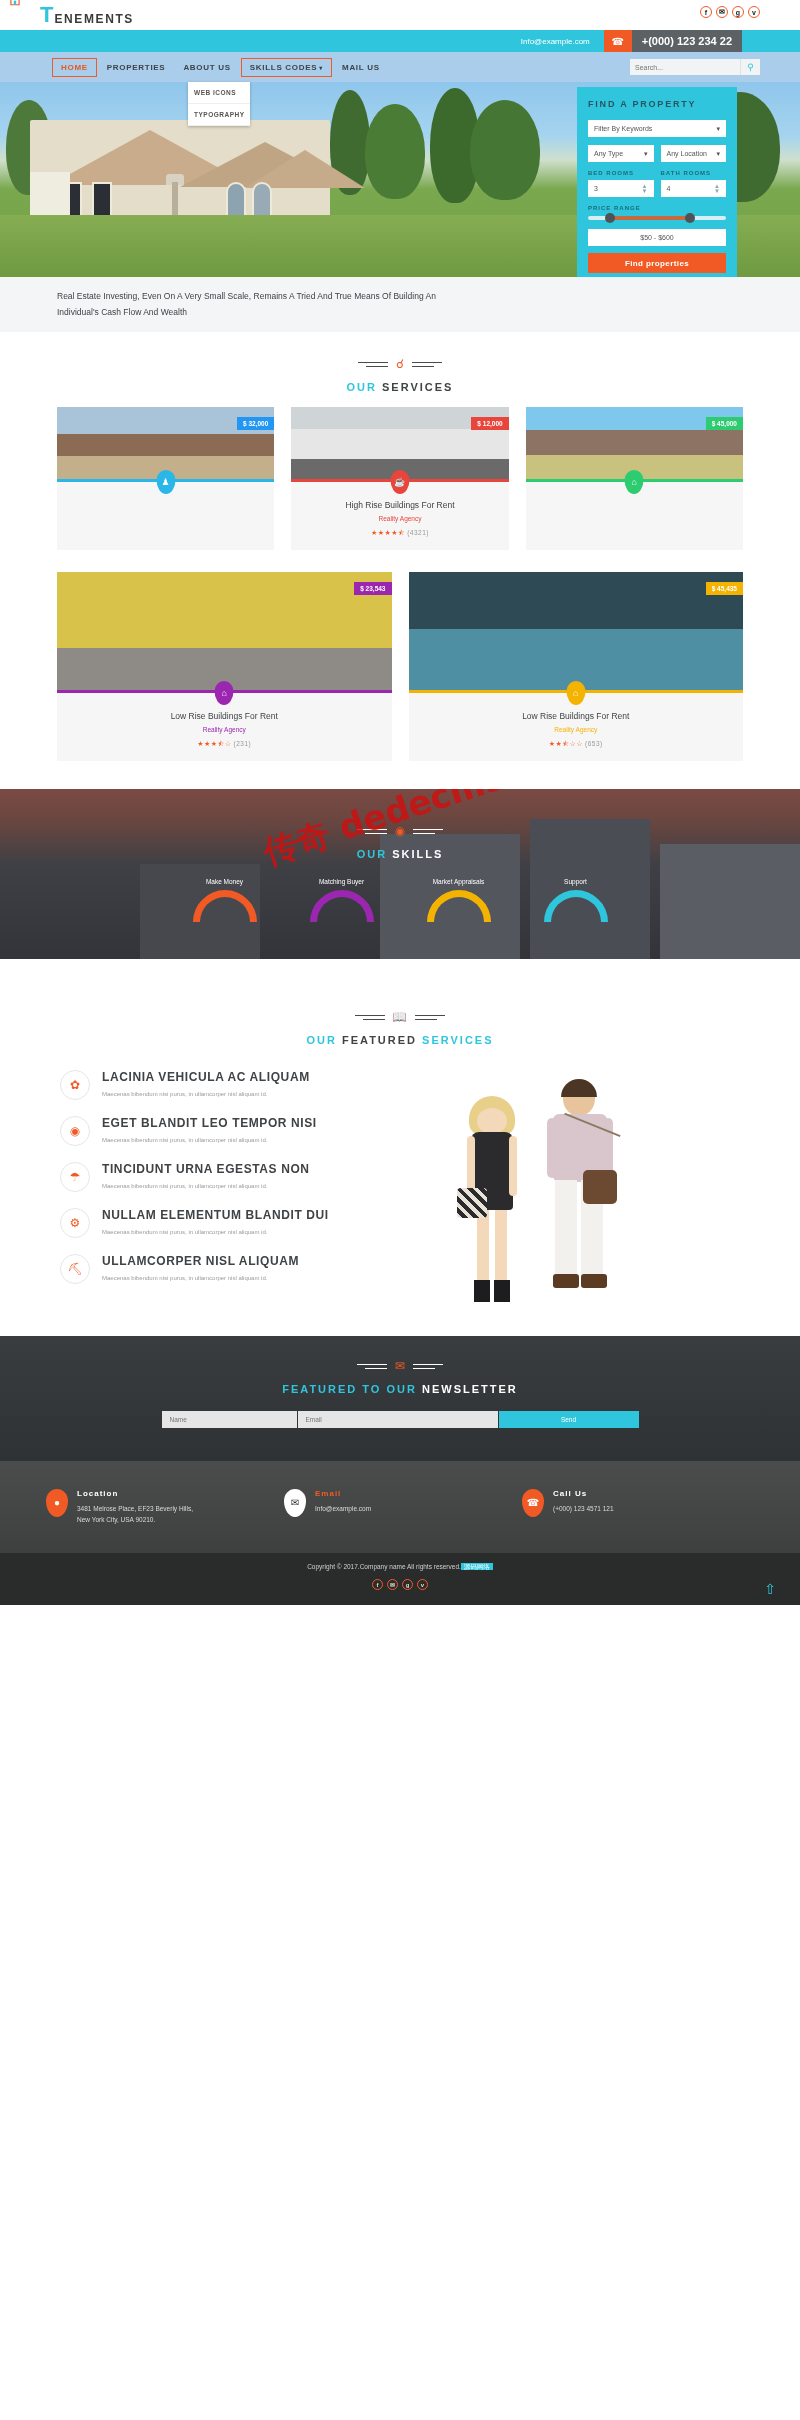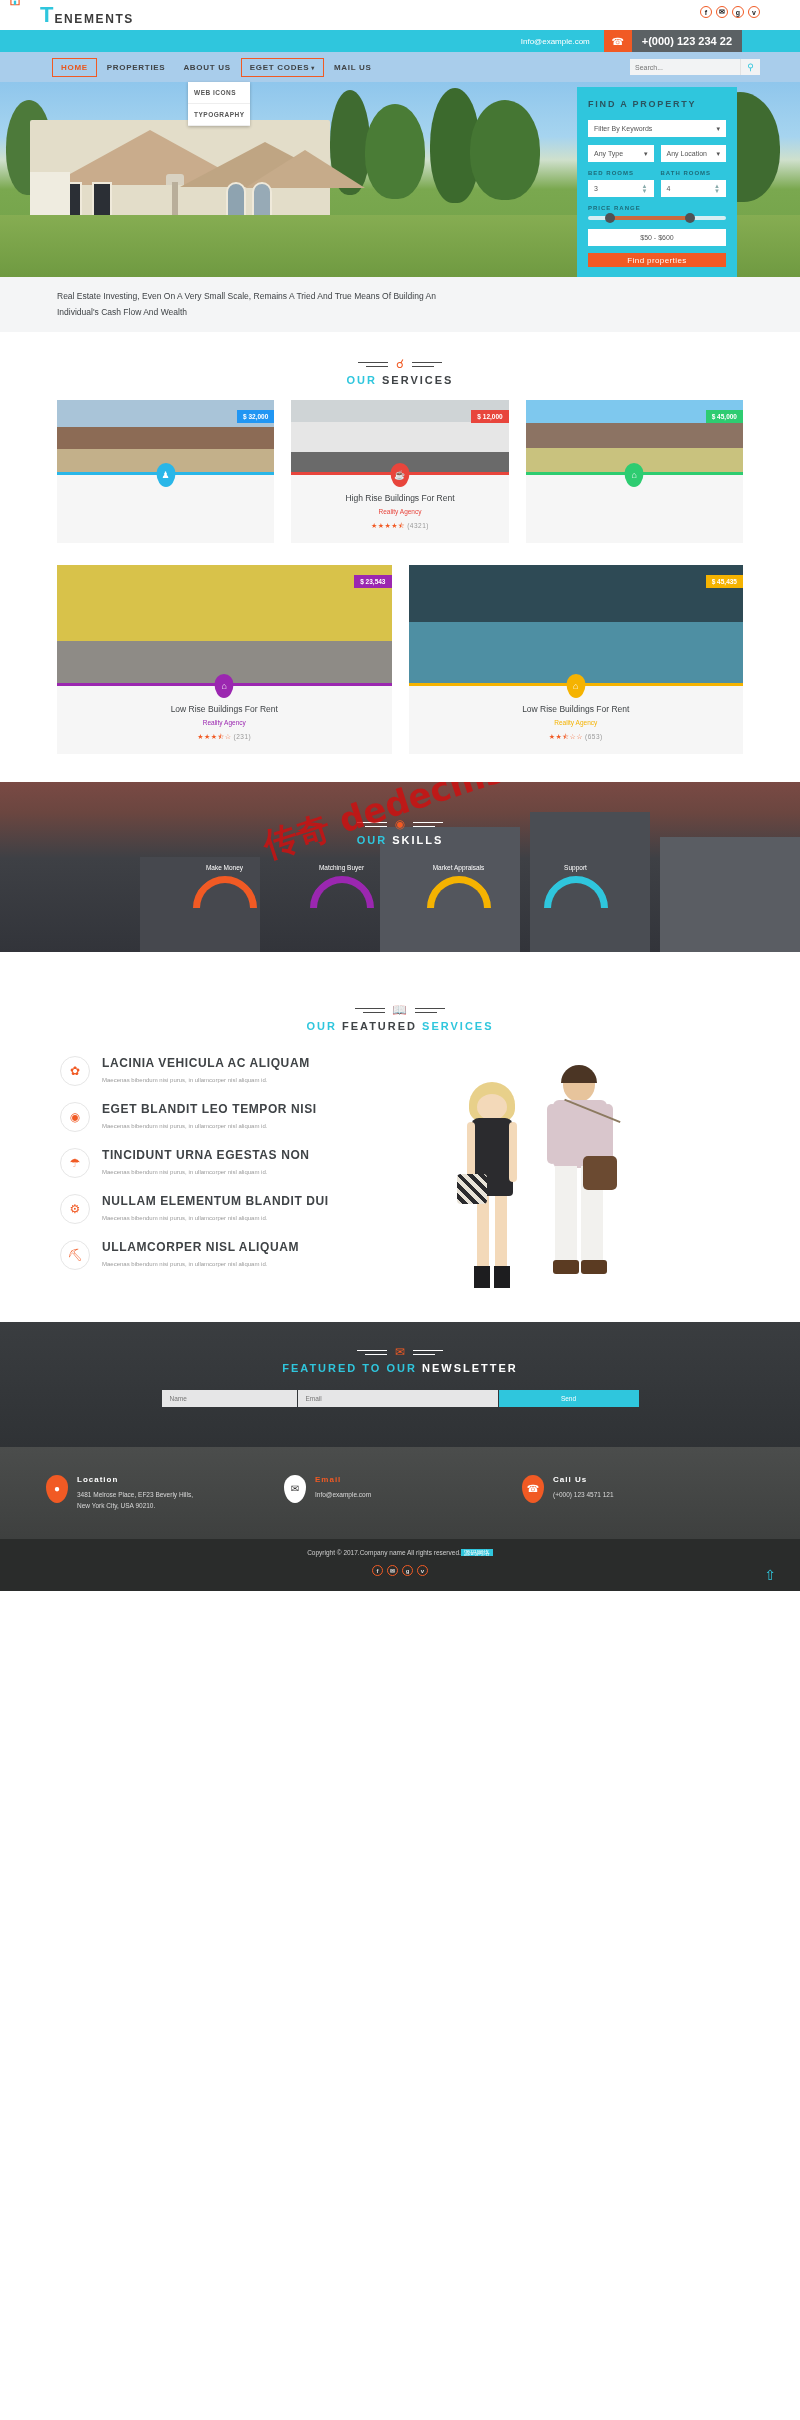--- a/index.html
+++ b/index.html
@@ -89,35 +89,35 @@
   .hf-row { display:flex; gap:7px; margin-bottom:8px; }
   .hf-row .hf-select { margin-bottom:0; flex:1; }
   .hf-label { font-size:6px; letter-spacing:1px; color:#1d6a78; margin-bottom:4px; font-weight:bold; }
   .hf-halfcol { flex:1; }
   .hf-num { width:100%; height:17px; background:#fff; display:flex; align-items:center; justify-content:space-between; padding:0 6px; font-size:7px; color:#555; }
   .spin { font-size:6px; color:#8aa; line-height:.8; }
   .slider { position:relative; height:4px; background:#d7eef2; margin:5px 0 9px 0; border-radius:2px;}
   .slider-fill { position:absolute; left:14%; right:26%; top:0; bottom:0; background:#c96a3e; }
   .knob { position:absolute; top:-3px; width:10px; height:10px; border-radius:50%; background:#4d5356; }
   .price-box { width:100%; height:17px; background:#fff; display:flex; align-items:center; justify-content:center; font-size:7px; color:#555; margin-bottom:7px; }
-  .find-btn { width:100%; height:14px; background:#f15a24; color:#fff; font-size:8px; font-weight:normal; display:flex; align-items:center; justify-content:center; letter-spacing:.4px;}
+  .find-btn { width:100%; height:20px; background:#f15a24; color:#fff; font-size:8px; font-weight:bold; display:flex; align-items:center; justify-content:center; letter-spacing:.4px;}
 
   
   .tagline { background:#f4f5f6; height:55px; display:flex; align-items:center; }
   .tagline p { margin-left:57px; font-size:8.5px; line-height:1.85; color:#3f4346; max-width:420px; }
 
   
   .sec-head { text-align:center; padding:24px 0 14px 0; }
   .divider { display:flex; align-items:center; justify-content:center; gap:8px; height:16px; }
   .dline { display:flex; flex-direction:column; gap:3px; }
   .dline span { display:block; height:1px; background:#4a4a4a; }
   .dline .l1 { width:30px; } .dline .l2 { width:22px; margin-left:8px; }
   .dline.right .l2 { margin-left:0; margin-right:8px; }
   .dicon { font-size:12px; color:#f15a24; }
-  .sec-title { margin-top:2px; font-size:11px; letter-spacing:2px; font-weight:bold; color:#3f4346; }
+  .sec-title { margin-top:9px; font-size:11px; letter-spacing:2px; font-weight:bold; color:#3f4346; }
   .sec-title .hl { color:#2fc6dd; }
 
   
   .cards { display:flex; gap:17px; padding:0 57px; }
   .card { flex:1; background:#f6f6f6; position:relative; }
   .card-img { height:72px; position:relative; overflow:hidden; }
   .tag { position:absolute; right:0; top:10px; color:#fff; font-size:6.5px; padding:3px 6px; font-weight:bold; }
   .card-bar { height:3px; }
   .badge {
     position:absolute; left:50%; transform:translateX(-50%); bottom:-12px;
@@ -229,21 +229,21 @@
     <span class="phone-num">+(000) 123 234 22</span>
     <span class="topbar-endcap"></span>
   </div>
 
   <div class="navbar">
     <div class="nav">
       <div class="nav-item active">HOME</div>
       <div class="nav-item">PROPERTIES</div>
       <div class="nav-item">ABOUT US</div>
       <div class="nav-item boxed">
-        <span>EGET CODES</span><span class="caret">▾</span>
+        <span>SKILLS CODES</span><span class="caret">▾</span>
       </div>
       <div class="nav-item">MAIL US</div>
     </div>
     <div class="dropdown">
       <div class="dd-item">WEB ICONS</div>
       <div class="dd-item">TYPOGRAPHY</div>
     </div>
     <div class="search-box">
       <input class="search-input" placeholder="Search..." style="">
       <div class="search-btn">⚲</div>

